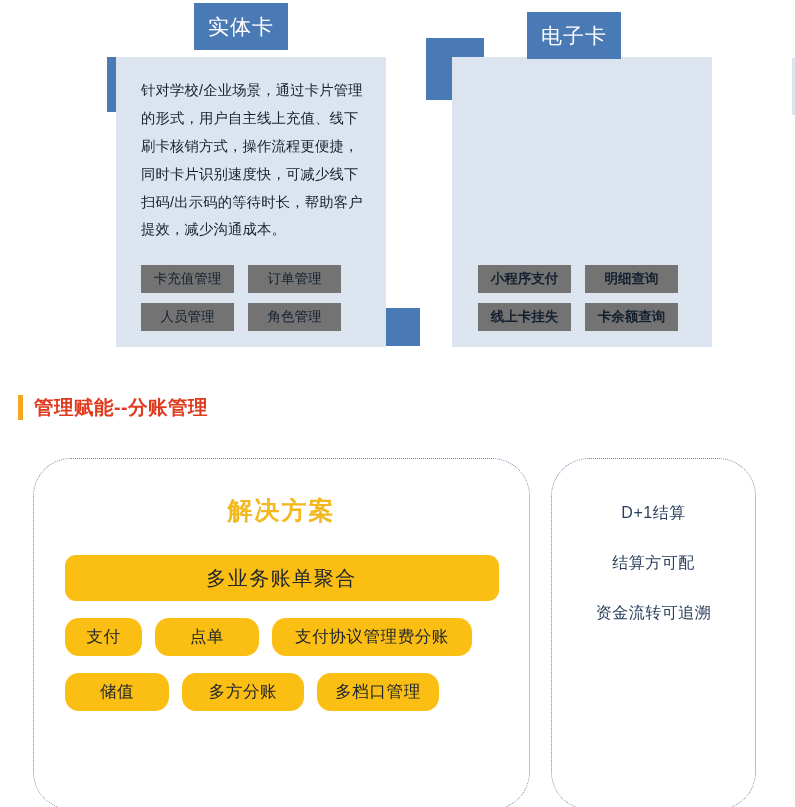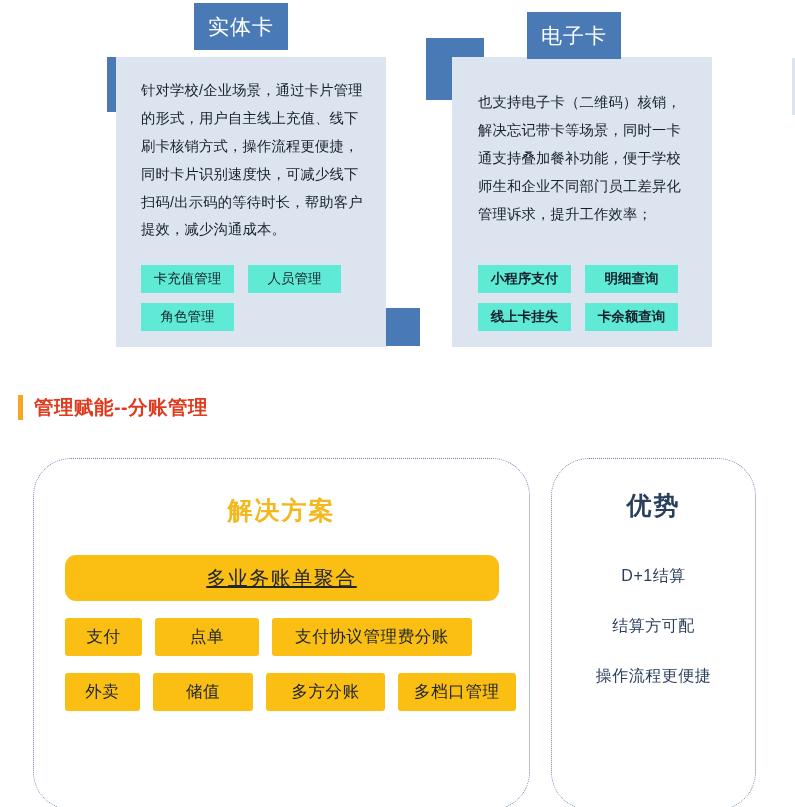--- a/index.html
+++ b/index.html
@@ -107,21 +107,21 @@
   .tag-grid {
     position: absolute;
     left: 0; right: 0;
     display: flex;
     flex-wrap: wrap;
   }
   #card-physical .tag-grid { top: 208px; padding-left: 25px; }
   #card-electronic .tag-grid { top: 208px; padding-left: 26px; font-weight: bold; }
 
   .tag {
-    background: #5eead4;
+    background: #737373;
     color: #14202e;
     font-size: 13.5px;
     text-align: center;
     height: 28px;
     line-height: 28px;
     margin: 0 14px 10px 0;
     white-space: nowrap;
   }
   #card-physical .tag { width: 93px; }
   #card-electronic .tag { width: 93px; }
@@ -175,36 +175,35 @@
     margin-top: 35px;
   }
   #advantage-title {
     color: #2a3f5c;
     margin-top: 30px;
   }
 
   
   .pill {
     background: #fbbf13;
-    border-radius: 3px;
+    border-radius: 14px;
     color: #20262c;
     text-align: center;
     white-space: nowrap;
     display: flex;
     align-items: center;
     justify-content: center;
   }
   #pill-main {
     margin: 28px auto 0 auto;
     width: 434px;
     height: 46px;
     font-size: 20px;
     letter-spacing: 1.5px;
     border-radius: 11px;
-    text-decoration: underline;
   }
   .pill-row {
     display: flex;
     margin: 17px 0 0 31px;
   }
   .pill-row .pill {
     height: 38px;
     font-size: 16.5px;
     margin-right: 13px;
     letter-spacing: 0.6px;
@@ -237,33 +236,33 @@
     <div class="deco" id="deco-bracket-horiz"></div>
     <div class="deco" id="deco-bracket-vert"></div>
     <div class="deco" id="deco-square-br"></div>
 
     <div class="card-tab">实体卡</div>
 
     <div class="card-body">
       <div class="card-text">针对学校/企业场景，通过卡片管理的形式，用户自主线上充值、线下刷卡核销方式，操作流程更便捷，同时卡片识别速度快，可减少线下扫码/出示码的等待时长，帮助客户提效，减少沟通成本。</div>
       <div class="tag-grid">
         <div class="tag">卡充值管理</div>
+        <div class="tag">订单管理</div>
         <div class="tag">人员管理</div>
         <div class="tag">角色管理</div>
       </div>
     </div>
   </div>
 
   <div class="card-wrap" id="card-electronic">
     <div class="deco" id="deco-square-tl"></div>
 
     <div class="card-tab">电子卡</div>
 
     <div class="card-body">
-      <div class="card-text">也支持电子卡（二维码）核销，解决忘记带卡等场景，同时一卡通支持叠加餐补功能，便于学校师生和企业不同部门员工差异化管理诉求，提升工作效率；</div>
       <div class="tag-grid">
         <div class="tag">小程序支付</div>
         <div class="tag">明细查询</div>
         <div class="tag">线上卡挂失</div>
         <div class="tag">卡余额查询</div>
       </div>
     </div>
   </div>
 </div>
 
@@ -277,25 +276,23 @@
 
   <div class="pill" id="pill-main">多业务账单聚合</div>
 
   <div class="pill-row">
     <div class="pill w-sm">支付</div>
     <div class="pill w-md">点单</div>
     <div class="pill w-lg">支付协议管理费分账</div>
   </div>
 
   <div class="pill-row">
-    <div class="pill w-sm">外卖</div>
     <div class="pill w-md">储值</div>
     <div class="pill w-xl">多方分账</div>
     <div class="pill w-xl">多档口管理</div>
   </div>
 </div>
 
 <div class="panel" id="panel-advantage">
-  <div class="panel-title" id="advantage-title">优势</div>
   <div class="adv-item" id="adv-0">D+1结算</div>
   <div class="adv-item" id="adv-1">结算方可配</div>
-  <div class="adv-item" id="adv-2">操作流程更便捷</div>
+  <div class="adv-item" id="adv-2">资金流转可追溯</div>
 </div>
 
 </body></html>

